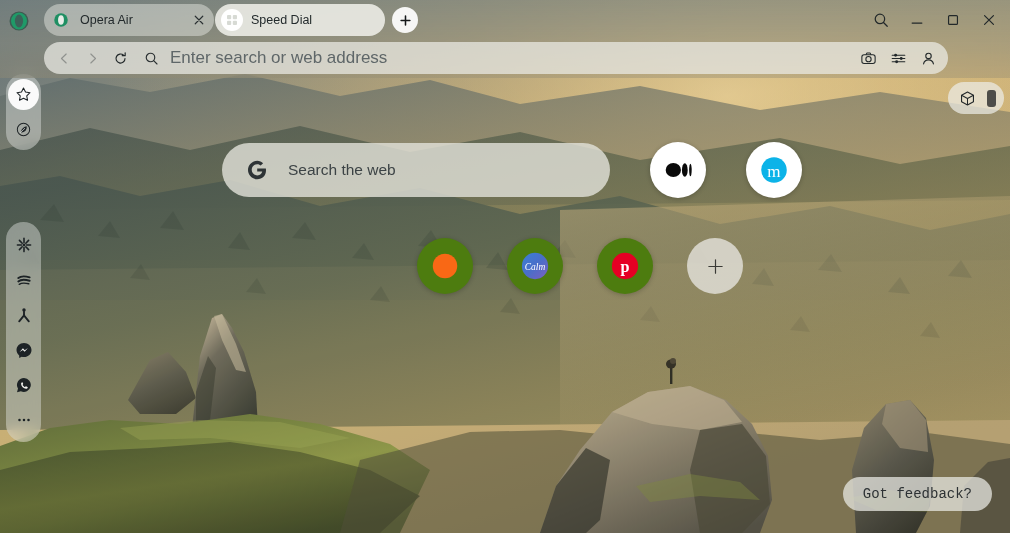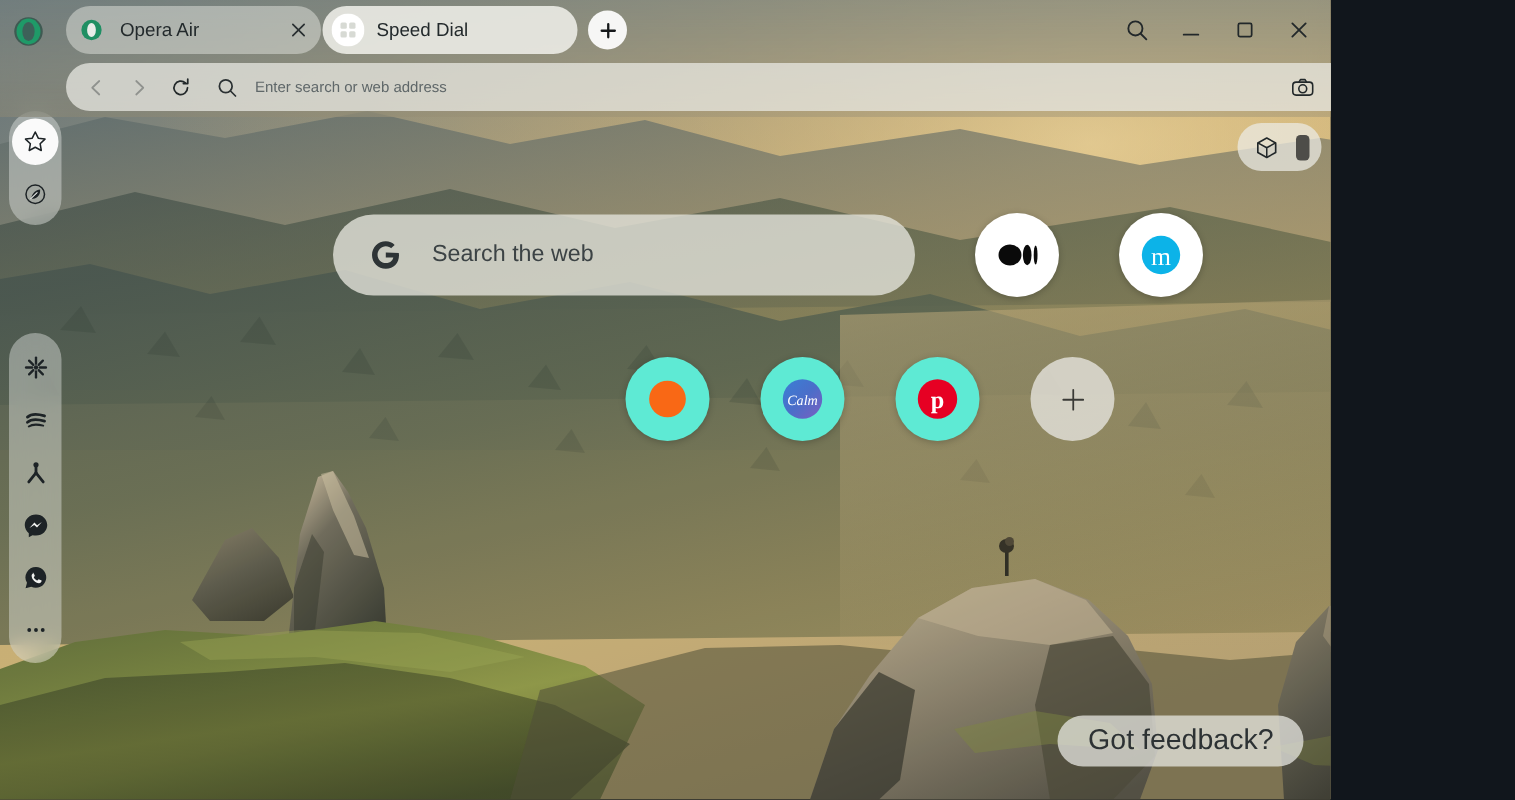--- a/index.html
+++ b/index.html
@@ -4,21 +4,21 @@
 <style>
   * { box-sizing: border-box; margin: 0; padding: 0; }
   html, body {
     width: 1010px; height: 533px;
     overflow: hidden;
     font-family: "Liberation Sans", sans-serif;
     background: #11161c;
   }
   #app {
     position: relative;
-    width: 887px; height: 533px;
+    width: 1010px; height: 533px;
     overflow: hidden;
   }
 
   
   #wallpaper {
     position: absolute; inset: 0;
     overflow: hidden;
   }
   #wallpaper svg { display: block; width: 1010px; height: 533px; }
 
@@ -121,21 +121,21 @@
   .url-search-icon {
     width: 26px; height: 28px; flex: 0 0 26px;
     display: flex; align-items: center; justify-content: center;
     margin-left: 4px;
   }
   .url-input {
     flex: 1 1 auto;
     height: 28px;
     border: 0; background: transparent; outline: none;
     font-family: "Liberation Sans", sans-serif;
-    font-size: 10px;
+    font-size: 17px;
     color: #2b3133;
     padding-left: 6px;
   }
   .url-input::placeholder { color: #5f6769; }
   .addr-actions {
     display: flex; align-items: center; gap: 2px; flex: 0 0 auto;
   }
   .addr-icon-btn {
     width: 28px; height: 28px;
     display: flex; align-items: center; justify-content: center;
@@ -211,39 +211,40 @@
   }
 
   .sd-tiles {
     position: absolute; top: 238px; left: 417px;
     display: flex; align-items: center; gap: 34px;
     z-index: 20;
   }
   .sd-tile {
     width: 56px; height: 56px;
     border-radius: 50%;
-    background: #5eead4;
+    background: #4d7c0f;
     display: flex; align-items: center; justify-content: center;
     box-shadow: 0 1px 5px rgba(0,0,0,0.22);
   }
   .sd-tile.add {
     background: rgba(221,219,210,0.88);
     box-shadow: none;
   }
 
   .feedback-pill {
     position: absolute; right: 18px; bottom: 22px;
     height: 34px;
     padding: 0 20px;
     border-radius: 17px;
     background: rgba(232,232,226,0.74);
     display: flex; align-items: center; justify-content: center;
-    font-size: 19px;
+    font-size: 14px;
     color: #2d3234;
     z-index: 20;
+    font-family: Liberation Mono, monospace;
   }
 </style>
 </head>
 <body>
 
 <div id="app">
 
   <div id="wallpaper">
     <svg viewBox="0 0 1010 533" xmlns="http://www.w3.org/2000/svg" preserveAspectRatio="none">
       <defs>

